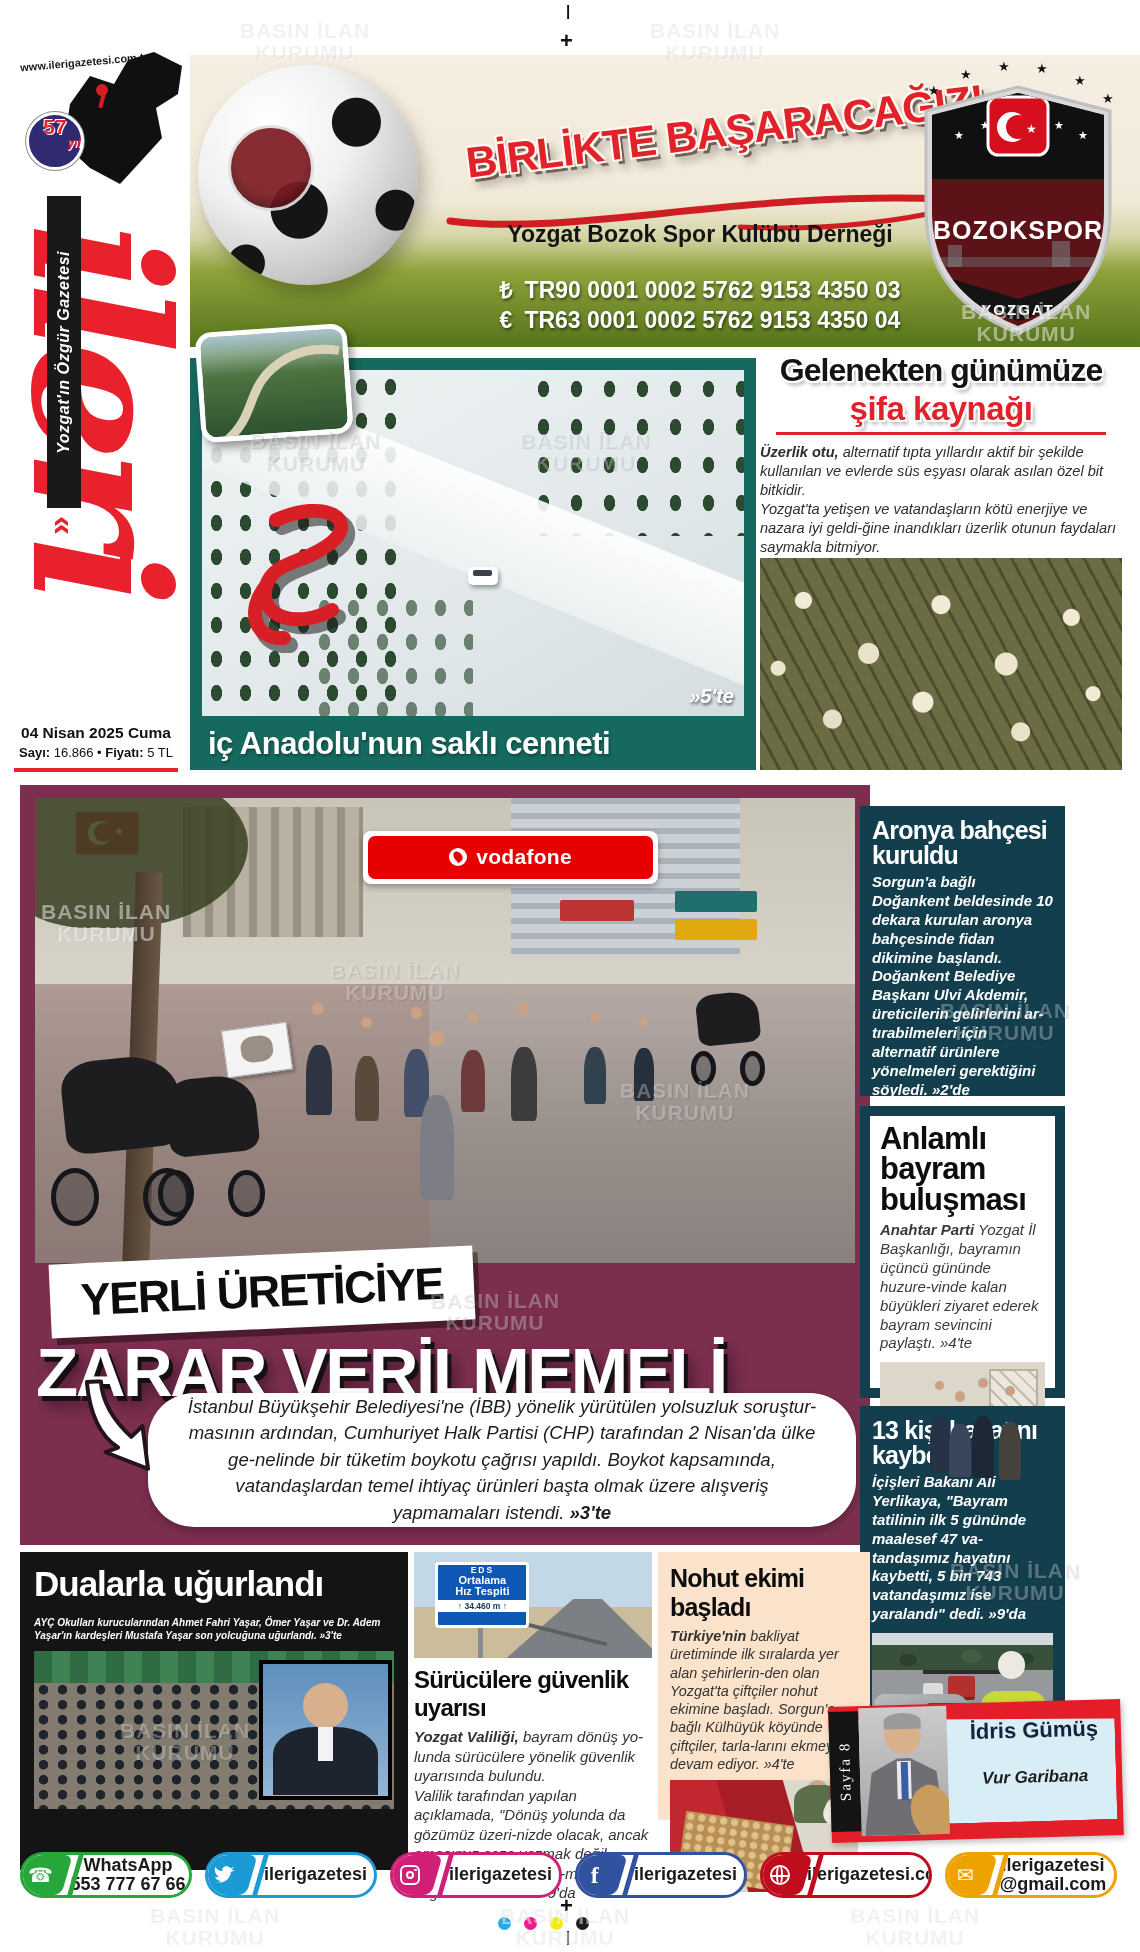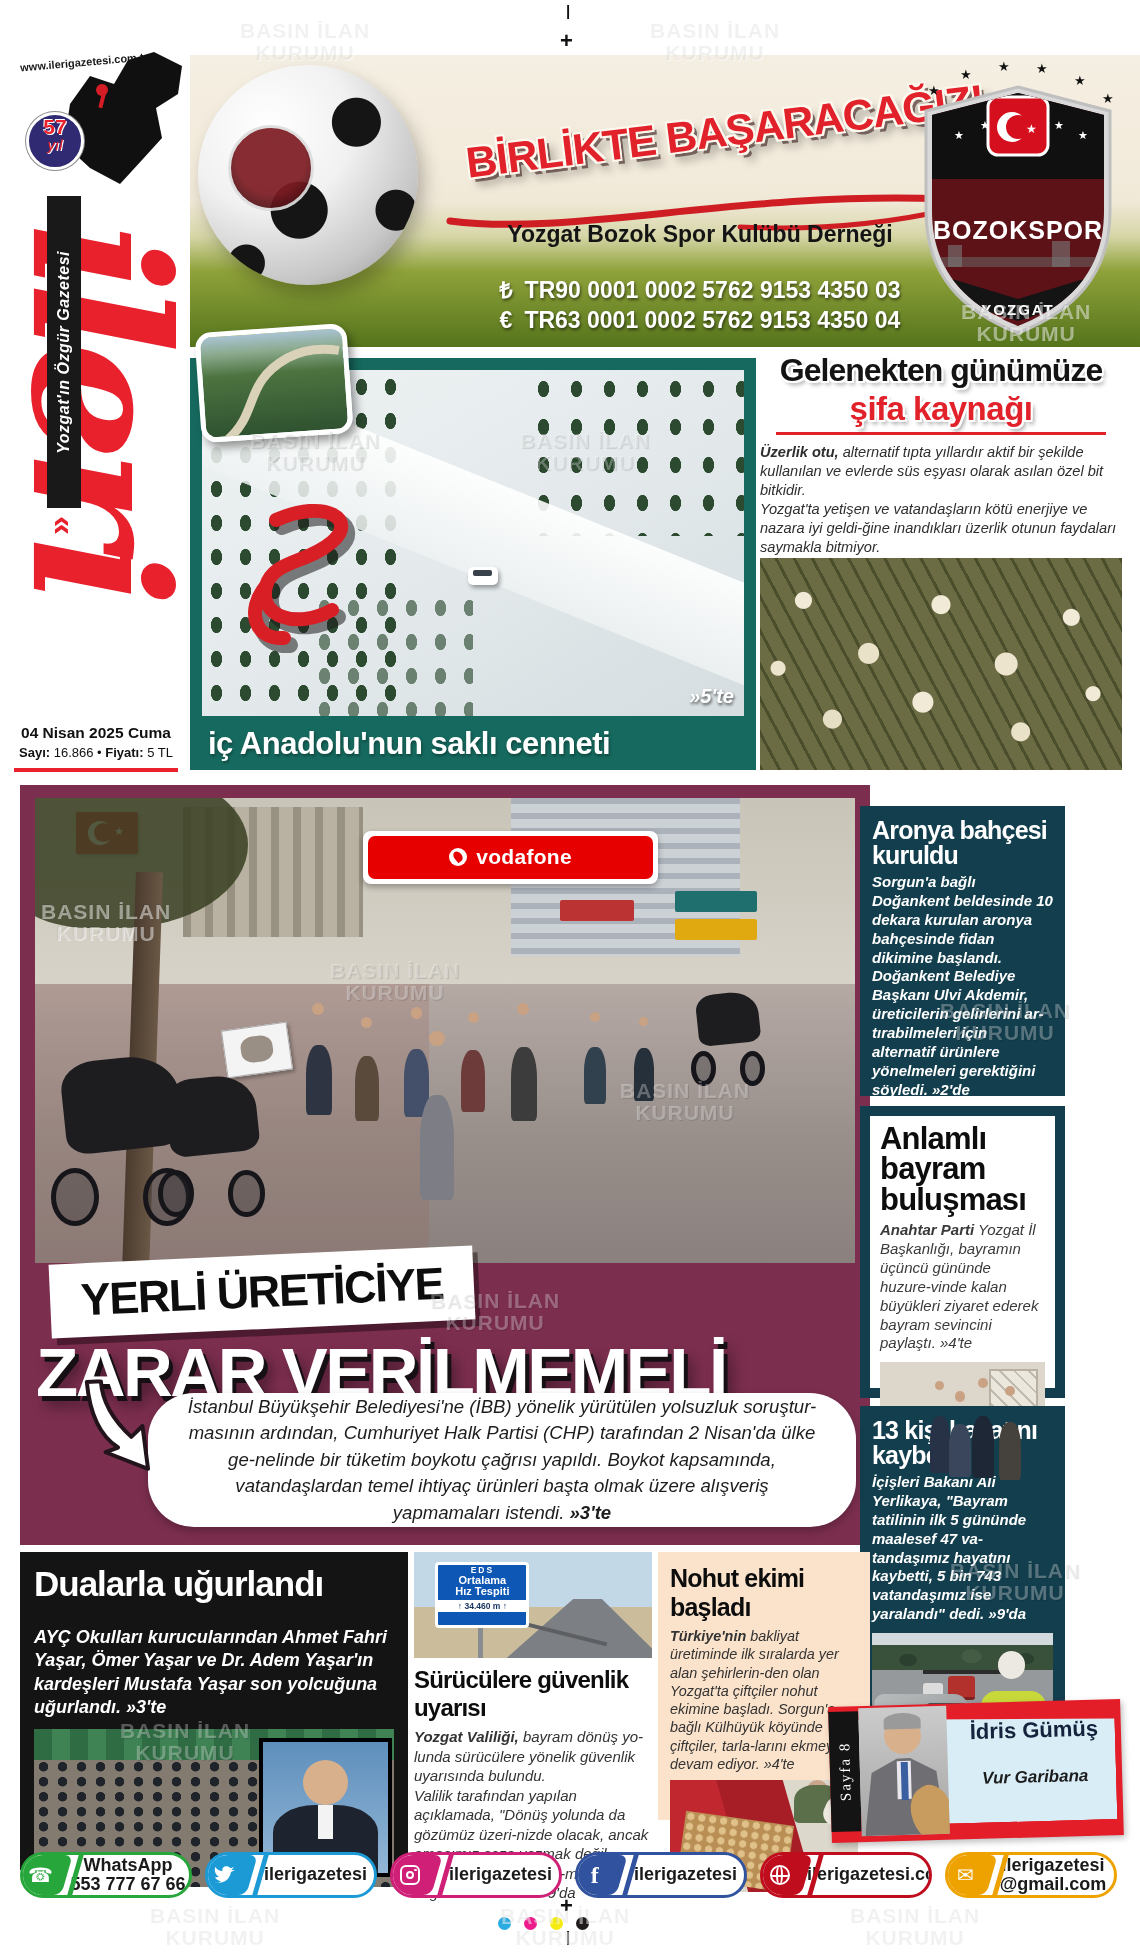--- a/index.html
+++ b/index.html
@@ -9,21 +9,21 @@
   .wm { position:absolute; z-index:40; pointer-events:none; font-weight:900; font-size:21px; line-height:1.05;
         white-space:pre-line; text-align:center; letter-spacing:1px; }
   .wm-light { color:rgba(255,255,255,.30); text-shadow:1px 1px 1px rgba(0,0,0,.12); }
   .wm-dark  { color:rgba(0,0,0,.055); text-shadow:1px 1px 0 rgba(255,255,255,.5); }
 
   
   .site-url { left:20px; top:56px; font-size:11px; font-weight:bold; color:#1a1a1a; transform:rotate(-5deg); }
   .badge57 { left:26px; top:112px; width:58px; height:58px; border-radius:50%; background:#2f2a72;
              border:3px solid #fff; box-shadow:0 0 0 1px #8a8a8a; color:#e8212d; text-align:center; z-index:3; }
   .badge57 .n { display:block; font-size:21px; font-weight:900; text-shadow:1px 1px 0 #fff,-1px -1px 0 #fff; }
-  .badge57 .y { display:block; font-size:15px; font-style:italic; font-weight:normal; margin-top:-3px; text-shadow:1px 1px 0 #fff; }
+  .badge57 .y { display:block; font-size:12px; font-style:italic; font-weight:bold; margin-top:-3px; text-shadow:1px 1px 0 #fff;text-align:right; }
   .ribbon { left:47px; top:196px; width:34px; height:312px; background:#191919; z-index:2;
             display:flex; align-items:center; justify-content:center; }
   .ribbon span { writing-mode:vertical-rl; transform:rotate(180deg); color:#fff; font-style:italic;
                  font-weight:bold; font-size:16px; letter-spacing:.5px; white-space:nowrap; }
   .chev { left:49px; top:506px; color:#e8212d; font-size:34px; font-weight:900; transform:rotate(-90deg); z-index:2; }
   .logo-rot { left:180px; top:84px; width:650px; height:172px; transform:rotate(90deg); transform-origin:0 0; 
               text-align:center; z-index:1; }
   .logo-rot span { font-family:"DejaVu Serif", serif; font-style:italic; font-weight:bold;
                    font-size:188px; line-height:160px; color:#e8212d; letter-spacing:-12px; }
   .dateline { left:8px; top:724px; width:176px; text-align:center; color:#111; }
@@ -181,21 +181,21 @@
   .kz-car i { position:absolute; right:6%; top:10%; width:42%; height:38%; background:#474f55; border-radius:4px; transform:skewX(-12deg); }
   .officer { position:absolute; right:4%; bottom:2%; width:36%; height:86%; }
   .officer .helm { position:absolute; left:26%; top:0; width:42%; padding-top:42%; border-radius:50%; background:#ece9e2; }
   .officer .jack { position:absolute; left:0; top:30%; width:100%; height:48%; background:#c8d83a; border-radius:24% 24% 10% 10%;
                    background-image:linear-gradient(rgba(0,0,0,0) 55%, rgba(255,255,255,.65) 55% 64%, rgba(0,0,0,0) 64%); }
   .officer .pant { position:absolute; left:16%; top:77%; width:66%; height:23%; background:#1d2126; }
 
   
   .dualar { left:20px; top:1552px; width:388px; height:318px; background:#141414; padding:12px 14px; color:#fff; }
   .dualar .t { font-size:35px; font-weight:900; letter-spacing:-1px; }
-  .dualar .b { margin-top:22px; font-size:18px; font-weight:700; font-style:italic; line-height:1.3; }
+  .dualar .b { margin-top:12px; font-size:10px; font-weight:700; font-style:italic; line-height:1.3; }
   .funeral { position:relative; margin-top:9px; height:158px; overflow:hidden; background:#7b756c; }
   .canopy { position:absolute; top:0; left:0; width:100%; height:20%;
             background:repeating-linear-gradient(90deg,#2f6b43 0 18px,#3f8254 18px 36px); }
   .crowd { position:absolute; top:20%; left:0; width:100%; height:80%; background:#837b70;
            background-image:radial-gradient(circle at 50% 45%, #1f242b 0 4.5px, rgba(0,0,0,0) 5px); background-size:19px 15px; }
   .inset-port { position:absolute; right:2px; top:6%; width:37%; height:88%; border:4px solid #000;
                 background:linear-gradient(#5e8fbc,#93b6d6); overflow:hidden; }
   .inset-port .hd { position:absolute; left:32%; top:14%; width:36%; padding-top:36%; border-radius:50%; background:#d9b08c; }
   .inset-port .bd { position:absolute; left:8%; top:48%; width:84%; height:52%; background:#1d2430; border-radius:40% 40% 0 0; }
   .inset-port .sh { position:absolute; left:44%; top:48%; width:12%; height:26%; background:#f3f3f3; }

